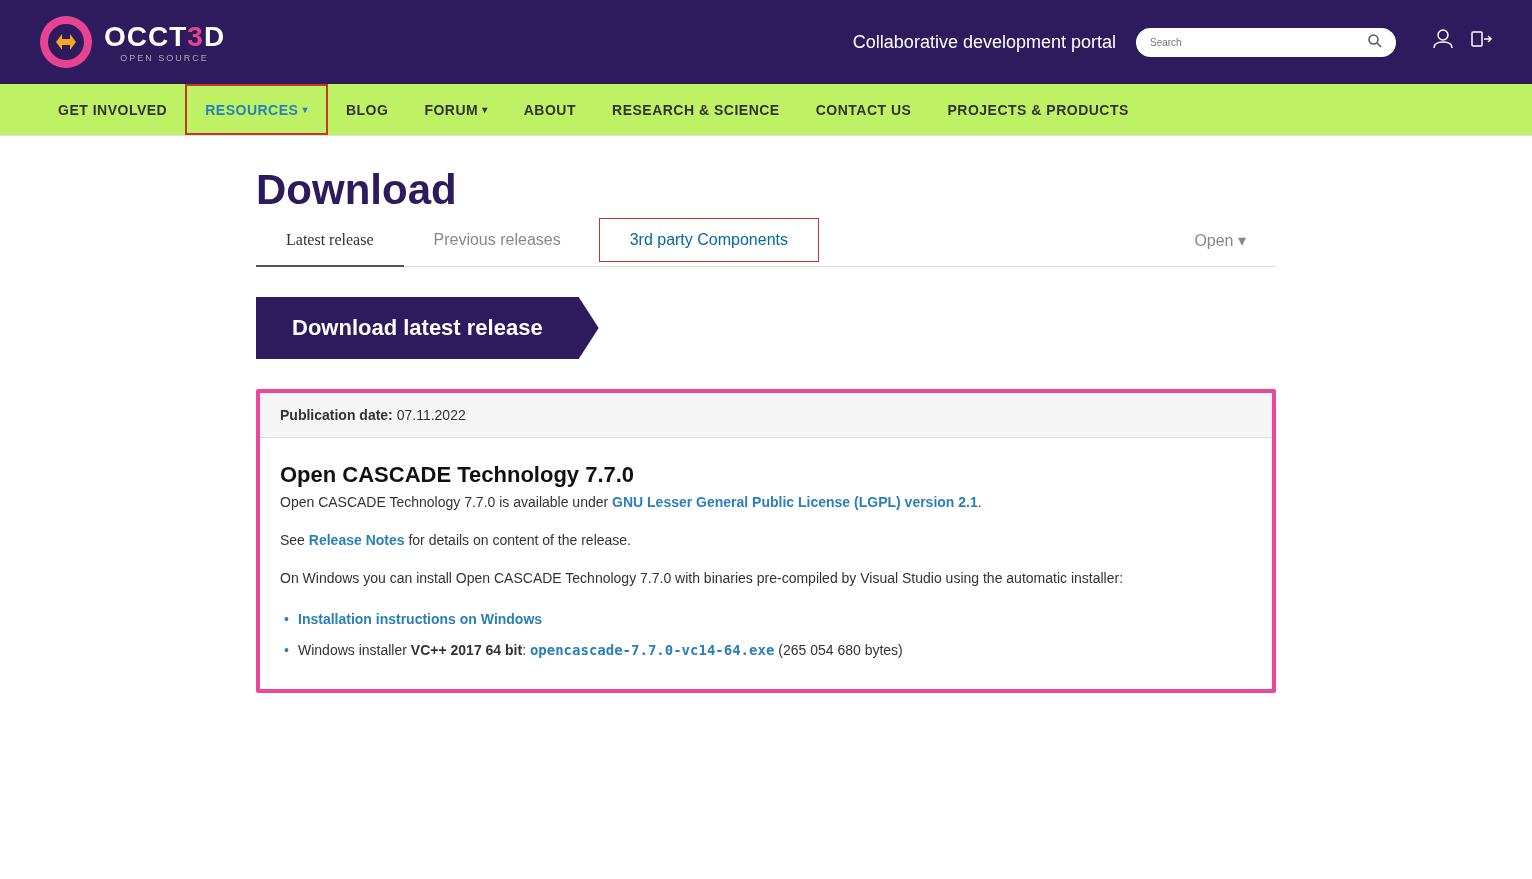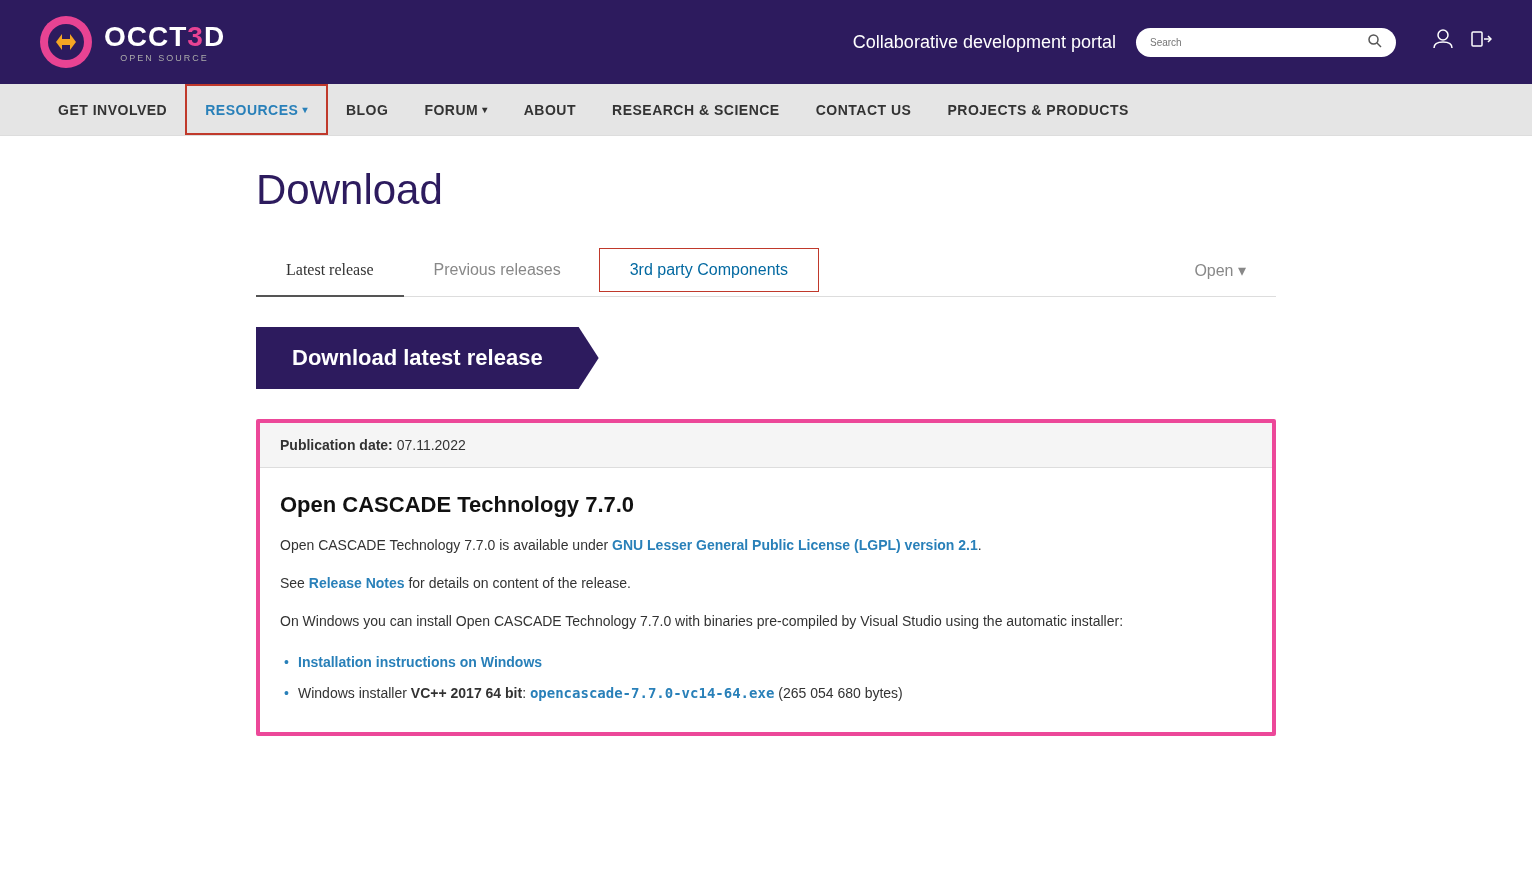--- a/index.html
+++ b/index.html
@@ -85,21 +85,21 @@
       cursor: pointer;
       color: #fff;
     }
 
     
     .nav {
       border-bottom: 1px solid #ddd;
       padding: 0 40px;
       display: flex;
       align-items: stretch;
-      background: #e5e5e5;
+      background: #bef264;
       height: 52px;
     }
     .nav-item {
       padding: 0 18px;
       display: flex;
       align-items: center;
       font-size: 14px;
       font-weight: 600;
       color: #333;
       cursor: pointer;
@@ -121,23 +121,22 @@
 
     
     .page-content {
       max-width: 1100px;
       margin: 0 auto;
       padding: 30px 40px;
     }
 
     .page-title {
       font-size: 42px;
-      font-weight: normal;
+      font-weight: bold;
       color: #2d1b5e;
-      margin-bottom: 30px;
     }
 
     
     .tabs {
       display: flex;
       border-bottom: 1px solid #ddd;
       margin-bottom: 30px;
     }
     .tab {
       padding: 12px 30px;
@@ -208,21 +207,21 @@
     .release-header strong {
       font-weight: bold;
     }
     .release-body {
       padding: 24px 20px;
     }
     .release-title {
       font-size: 22px;
       font-weight: bold;
       color: #111;
-      margin-bottom: 16px;
+      margin-bottom: 3px;
     }
     .release-para {
       font-size: 14px;
       line-height: 1.7;
       color: #333;
       margin-bottom: 14px;
     }
     .release-para a {
       color: #2980b9;
       text-decoration: none;

